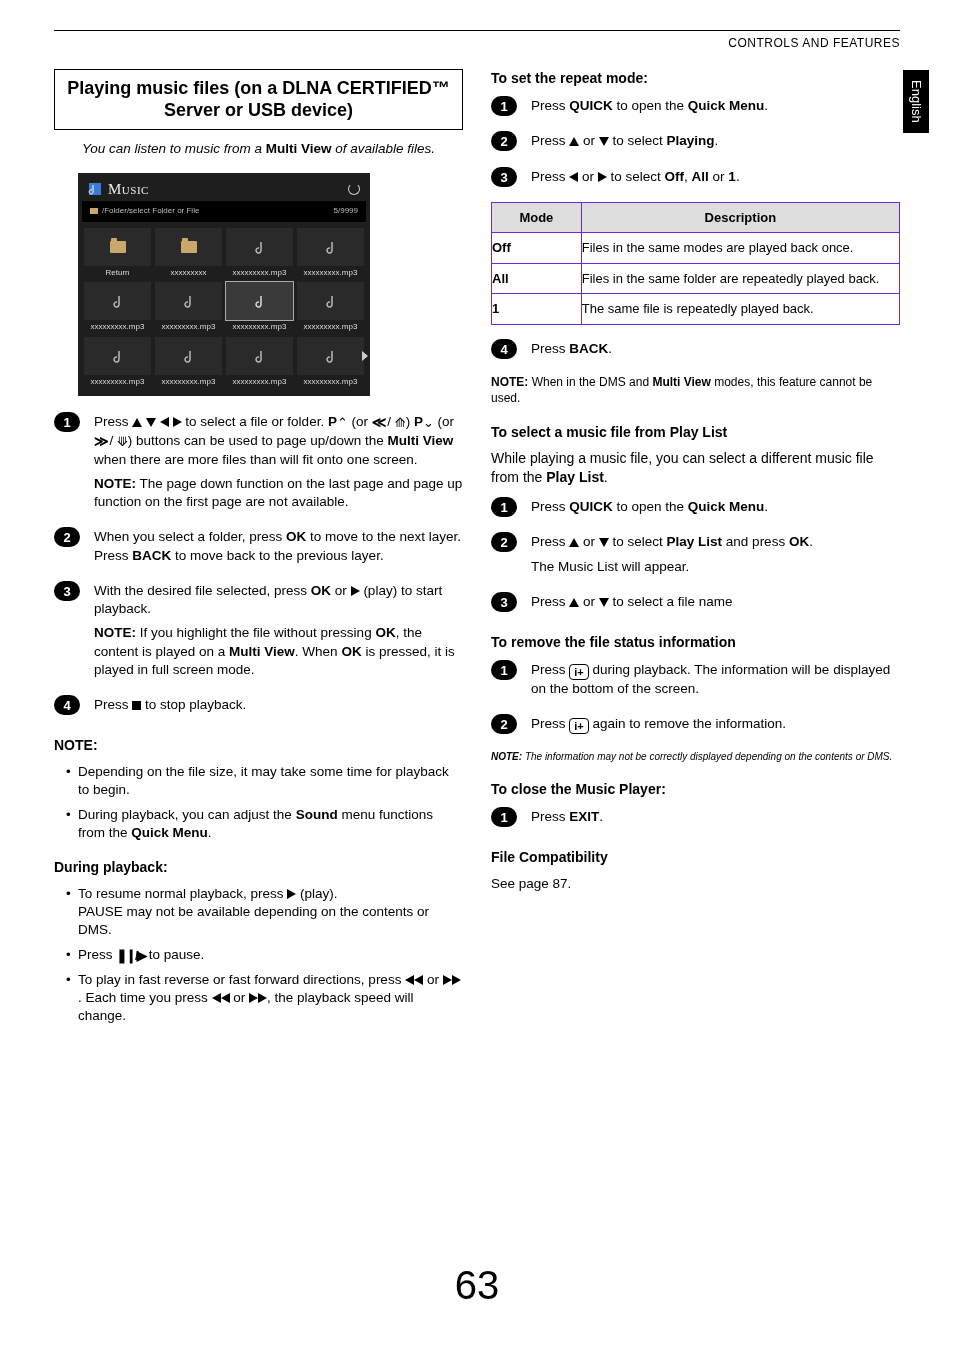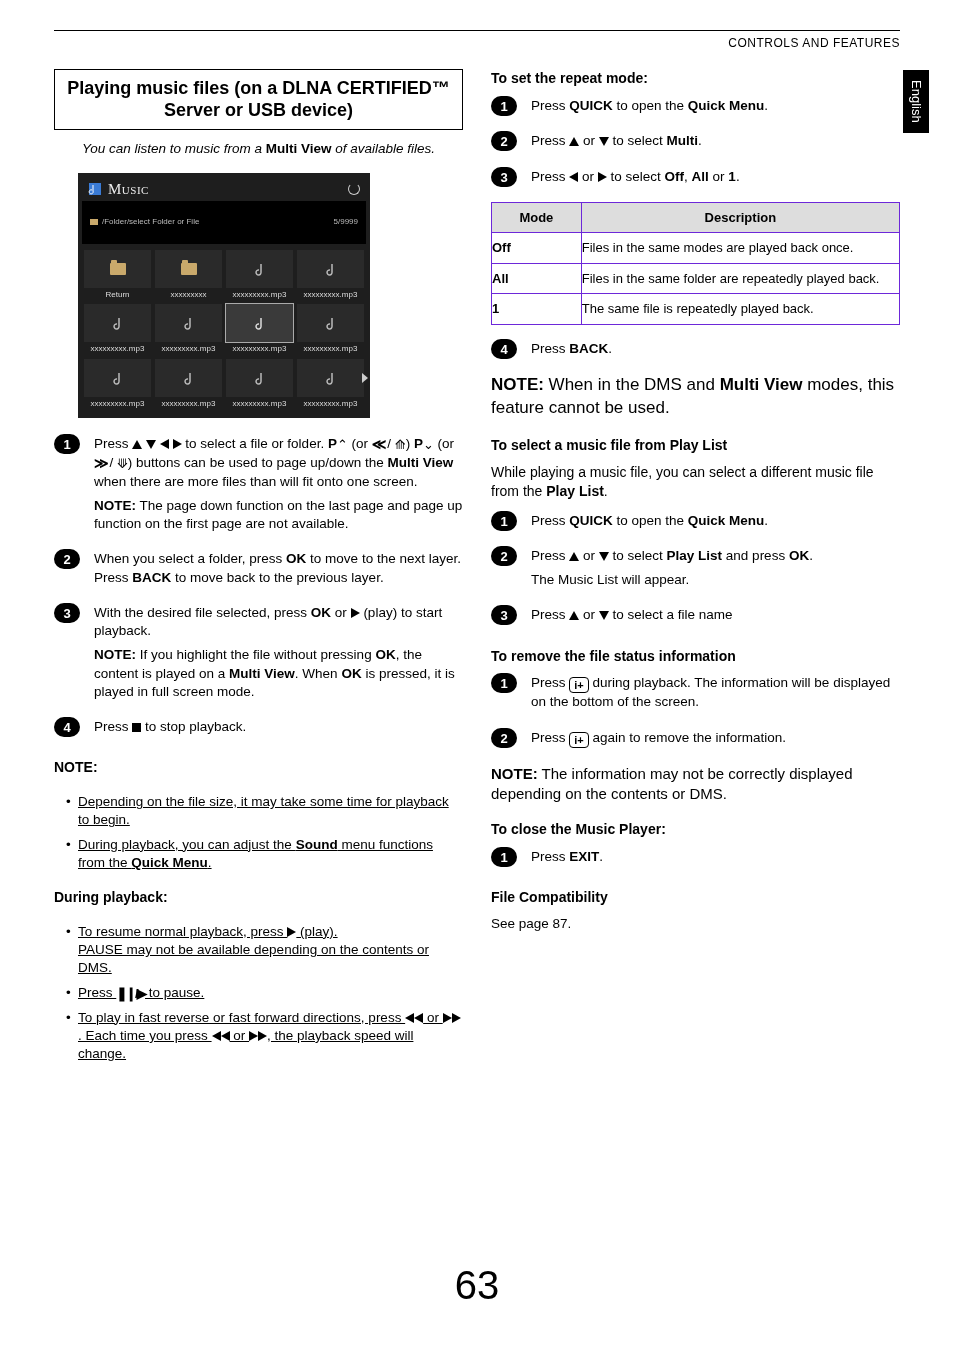--- a/index.html
+++ b/index.html
@@ -83,22 +83,21 @@
   .step-num svg { display: block; }
   .step-body {
     flex: 1;
     font-size: 13.5px;
     padding-top: 1px;
   }
   .step-body p { margin-bottom: 6px; }
   .note-inline { margin-top: 6px; }
   .bullets {
     padding-left: 12px;
-    margin-top: 16px;
-    text-decoration: underline;
+    margin-top: 0;
   }
   .bullets li {
     list-style: none;
     position: relative;
     padding-left: 12px;
     font-size: 13.5px;
     margin-bottom: 6px;
   }
   .bullets li::before {
     content: "•";
@@ -127,21 +126,21 @@
     font-variant: small-caps;
     font-size: 15px;
     letter-spacing: 0.5px;
   }
   .ss-breadcrumb {
     display: flex;
     justify-content: space-between;
     background: #000;
     color: #bbb;
     font-size: 8px;
-    padding: 16px 8px;
+    padding: 5px 8px;
     margin: 0 4px;
     align-items: flex-end;
   }
   .ss-grid {
     display: grid;
     grid-template-columns: repeat(4, 1fr);
     gap: 4px;
     padding: 6px 6px 2px 6px;
     position: relative;
   }
@@ -462,21 +461,21 @@
           </div>
       </div>
       <div class="step">
         <div class="step-num">
             <svg width="26" height="20">
               <rect x="0" y="0" width="26" height="20" rx="10" fill="#000"></rect>
               <text x="13" y="15" text-anchor="middle" fill="#fff" font-size="13" font-family="Arial" font-weight="bold">2</text>
             </svg>
           </div>
         <div class="step-body">
-            <p>Press <span class="tri-up"></span> or <span class="tri-down"></span> to select <b>Multi</b>.</p>
+            <p>Press <span class="tri-up"></span> or <span class="tri-down"></span> to select <b>Playing</b>.</p>
           </div>
       </div>
       <div class="step">
         <div class="step-num">
             <svg width="26" height="20">
               <rect x="0" y="0" width="26" height="20" rx="10" fill="#000"></rect>
               <text x="13" y="15" text-anchor="middle" fill="#fff" font-size="13" font-family="Arial" font-weight="bold">3</text>
             </svg>
           </div>
         <div class="step-body">
@@ -510,21 +509,21 @@
             <svg width="26" height="20">
               <rect x="0" y="0" width="26" height="20" rx="10" fill="#000"></rect>
               <text x="13" y="15" text-anchor="middle" fill="#fff" font-size="13" font-family="Arial" font-weight="bold">4</text>
             </svg>
           </div>
         <div class="step-body">
             <p>Press <b>BACK</b>.</p>
           </div>
       </div>
 
-      <p style="font-size:17px;margin-bottom:10px;"><b>NOTE:</b> When in the DMS and <b>Multi View</b> modes, this feature cannot be used.</p>
+      <p style="font-size:12px;margin-bottom:10px;"><b>NOTE:</b> When in the DMS and <b>Multi View</b> modes, this feature cannot be used.</p>
 
       <div class="subhead-small">To select a music file from Play List</div>
       <p style="font-size:14px;margin-bottom:10px;">While playing a music file, you can select a different music file from the <b>Play List</b>.</p>
 
       <div class="step">
         <div class="step-num">
             <svg width="26" height="20">
               <rect x="0" y="0" width="26" height="20" rx="10" fill="#000"></rect>
               <text x="13" y="15" text-anchor="middle" fill="#fff" font-size="13" font-family="Arial" font-weight="bold">1</text>
             </svg>
@@ -574,21 +573,21 @@
             <svg width="26" height="20">
               <rect x="0" y="0" width="26" height="20" rx="10" fill="#000"></rect>
               <text x="13" y="15" text-anchor="middle" fill="#fff" font-size="13" font-family="Arial" font-weight="bold">2</text>
             </svg>
           </div>
         <div class="step-body">
             <p>Press <span class="info-box">i+</span> again to remove the information.</p>
           </div>
       </div>
 
-      <p style="font-size:15px;margin-bottom:8px;"><b>NOTE:</b> The information may not be correctly displayed depending on the contents or DMS.</p>
+      <p style="font-size:10px;margin-bottom:8px;font-style:italic;"><b>NOTE:</b> The information may not be correctly displayed depending on the contents or DMS.</p>
 
       <div class="subhead-small">To close the Music Player:</div>
       <div class="step">
         <div class="step-num">
             <svg width="26" height="20">
               <rect x="0" y="0" width="26" height="20" rx="10" fill="#000"></rect>
               <text x="13" y="15" text-anchor="middle" fill="#fff" font-size="13" font-family="Arial" font-weight="bold">1</text>
             </svg>
           </div>
         <div class="step-body">

